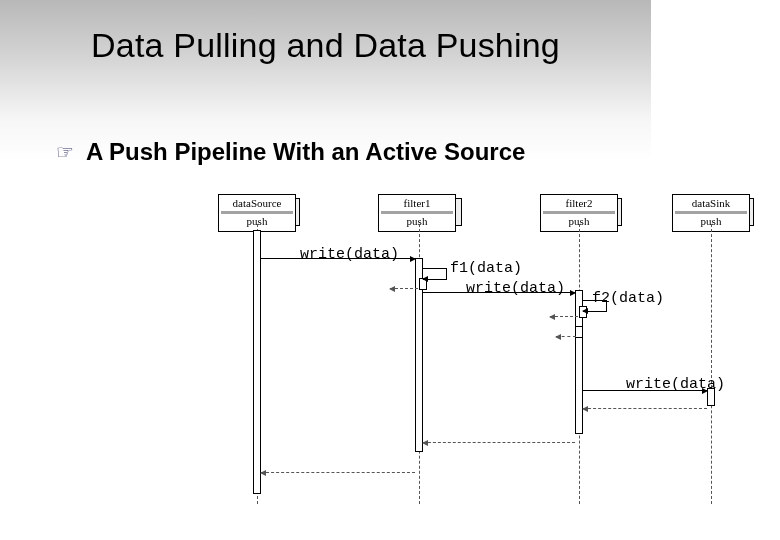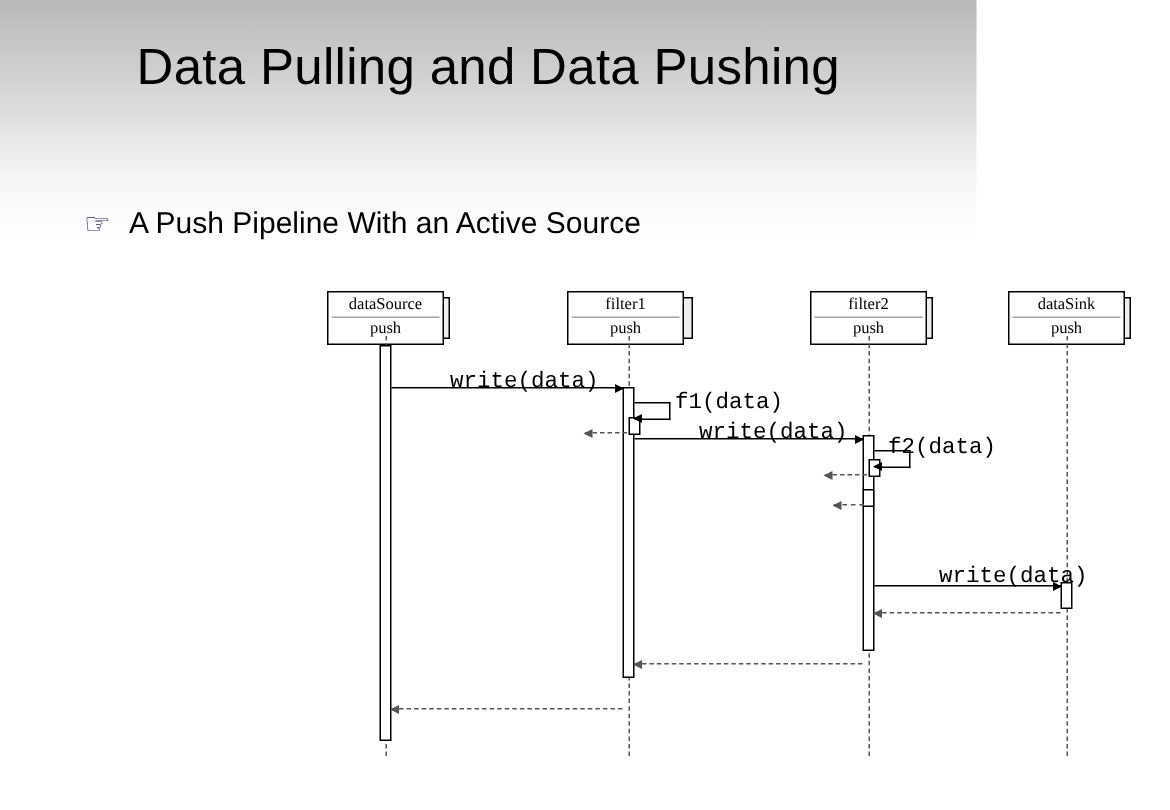--- a/index.html
+++ b/index.html
@@ -9,29 +9,29 @@
     background: linear-gradient(to bottom, #b8b8b8 0%, #d8d8d8 12%, #f6f6f6 22%, #ffffff 30%);
   }
   .title {
     font-size: 34px; font-weight: 400; color: #000;
     text-align: center; padding-top: 26px; letter-spacing: 0.2px;
   }
   .bullet-row {
     position: absolute; top: 138px; left: 56px; display: flex; align-items: center;
   }
   .bullet-icon { font-size: 20px; color: #2a2a5a; margin-right: 12px; line-height: 1; }
-  .bullet-text { font-size: 20px; color: #000; }
+  .bullet-text { font-size: 24px; color: #000; font-weight: bold; }
 
   .diagram { position: absolute; top: 194px; left: 170px; width: 560px; height: 320px; }
   .lifeline-head {
     position: absolute; top: 0; width: 78px; text-align: center;
     font-family: "Times New Roman", serif; font-size: 11px; line-height: 1.2;
     border: 1px solid #000; background: #fff; padding: 2px 2px 3px;
   }
-  .lifeline-head .name { border-bottom: 1px solid #a3a3a3; padding-bottom: 1px; margin-bottom: 1px; }
+  .lifeline-head .name { border-bottom: 3px solid #a3a3a3; padding-bottom: 1px; margin-bottom: 1px; }
   .shadow { position: absolute; border: 1px solid #000; background: #eee; }
   .lifeline {
     position: absolute; width: 0; border-left: 1px dashed #555;
   }
   .act {
     position: absolute; width: 8px; border: 1px solid #000; background: #fff;
   }
   .msg-label {
     position: absolute; font-family: Liberation Mono, monospace; font-size: 15px; color: #000;
     white-space: nowrap;

